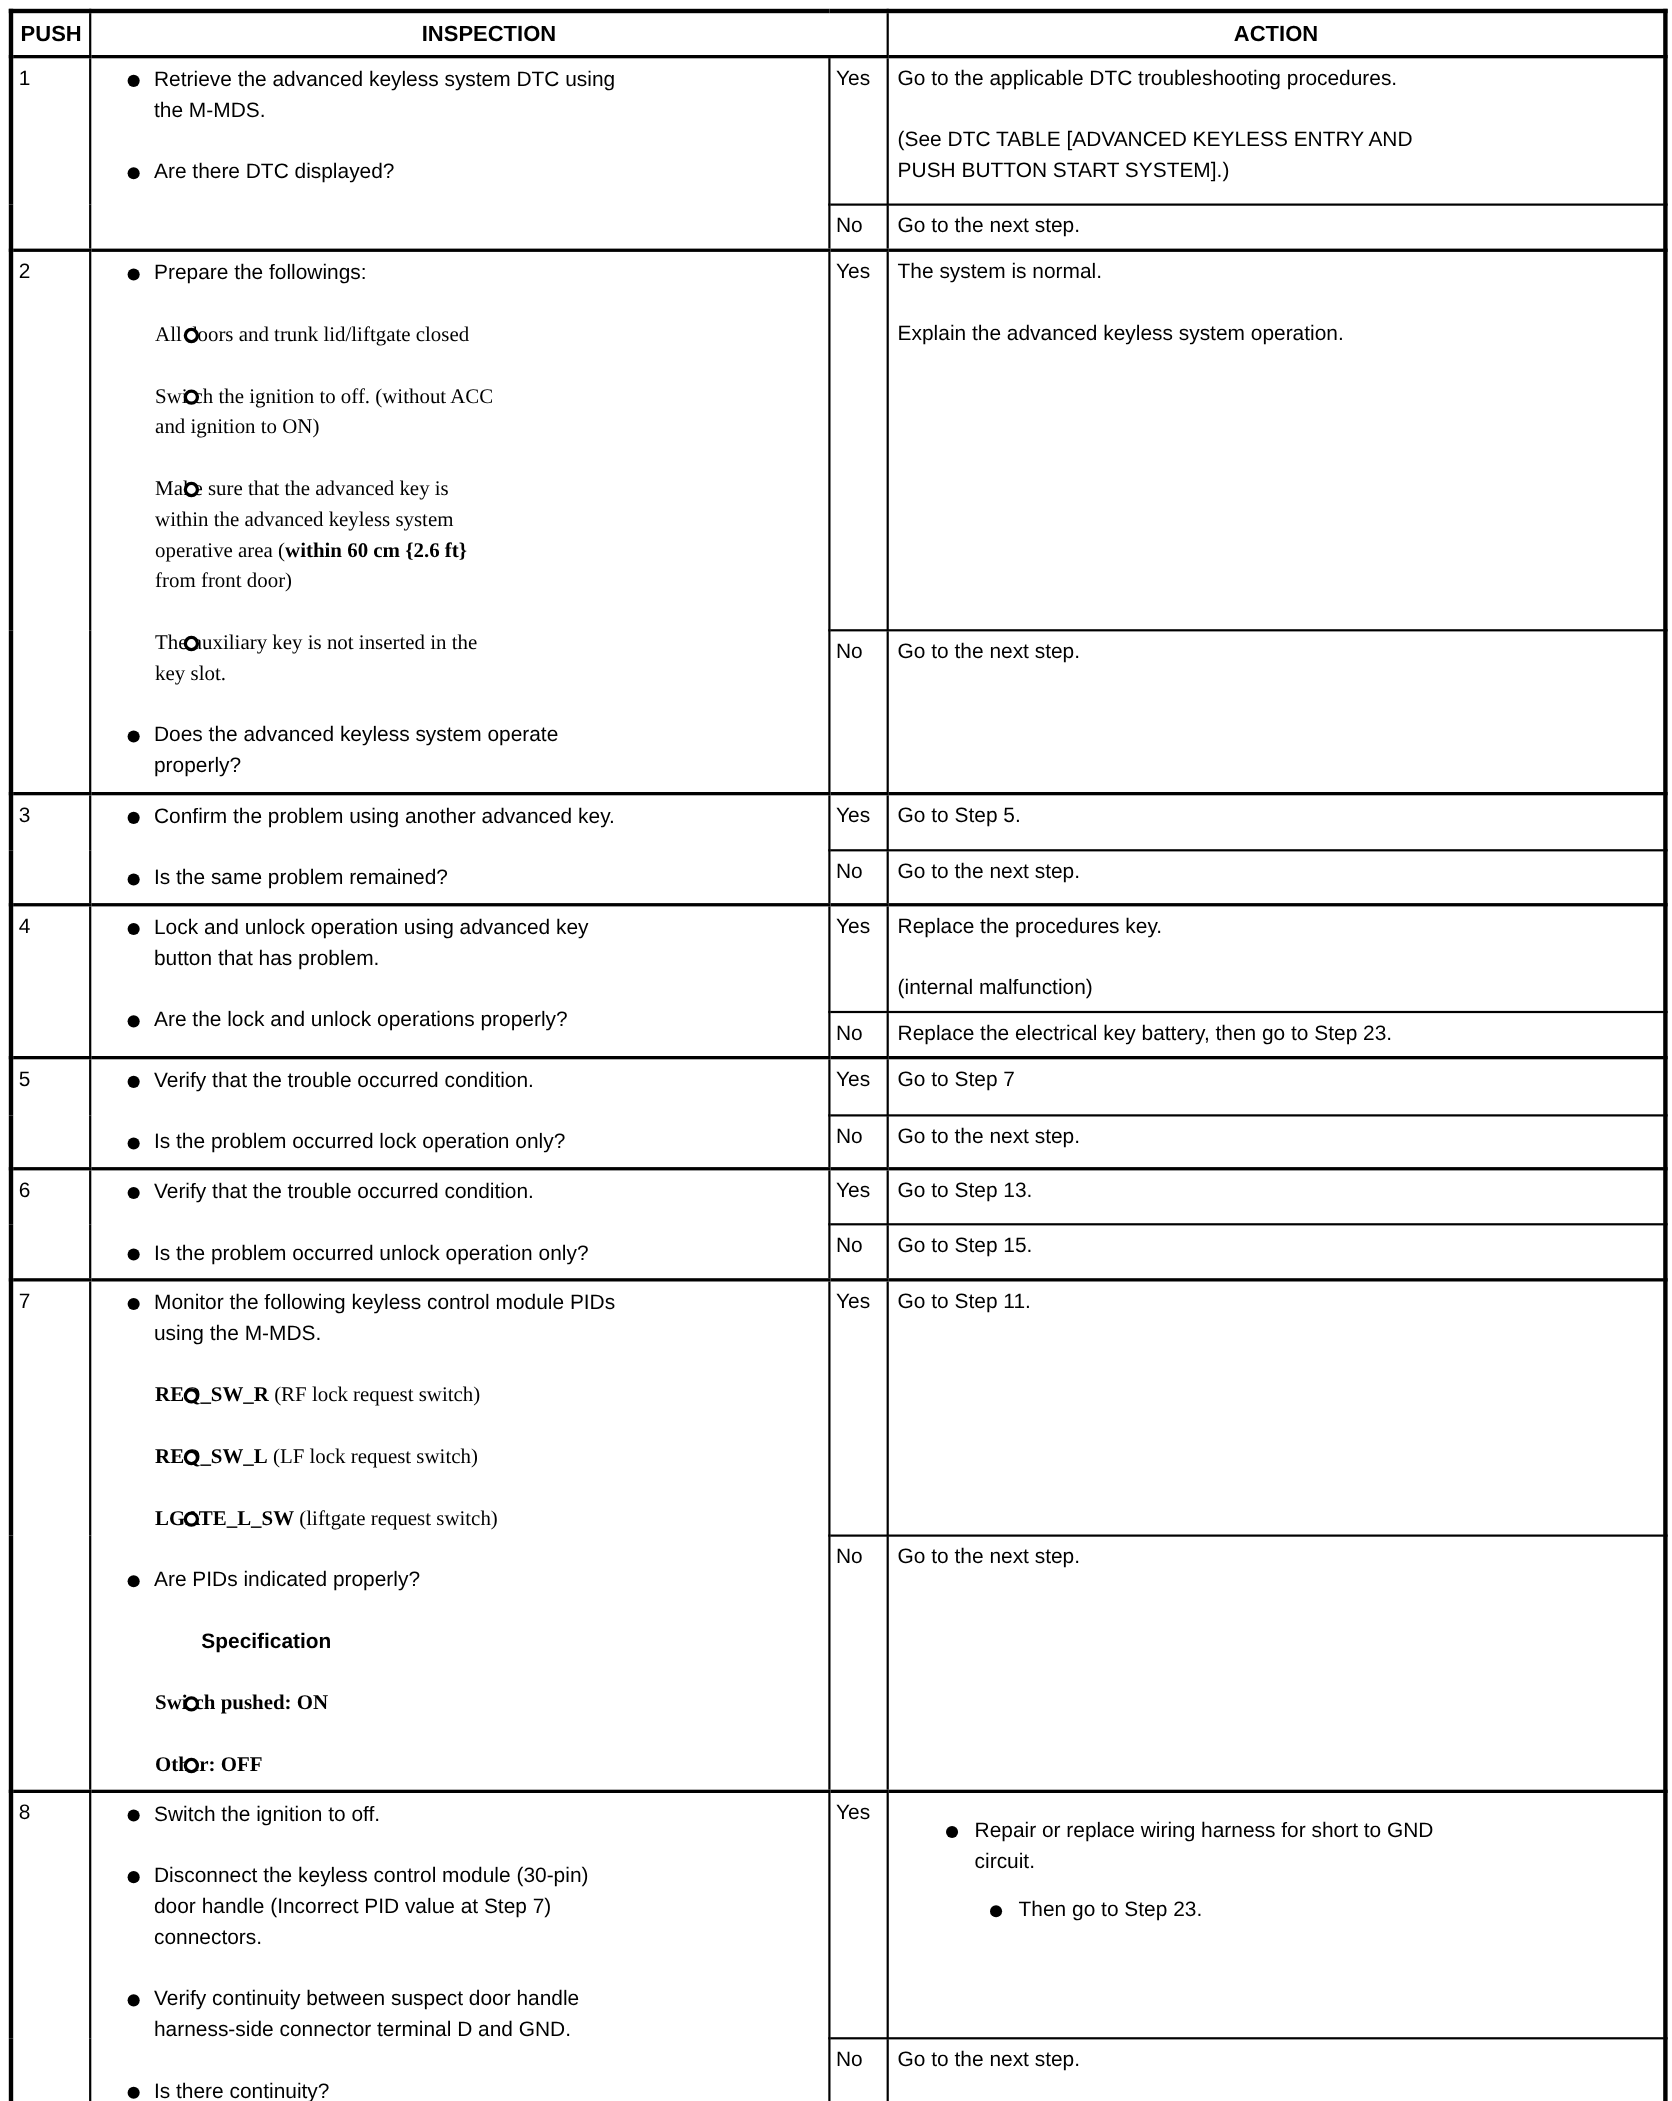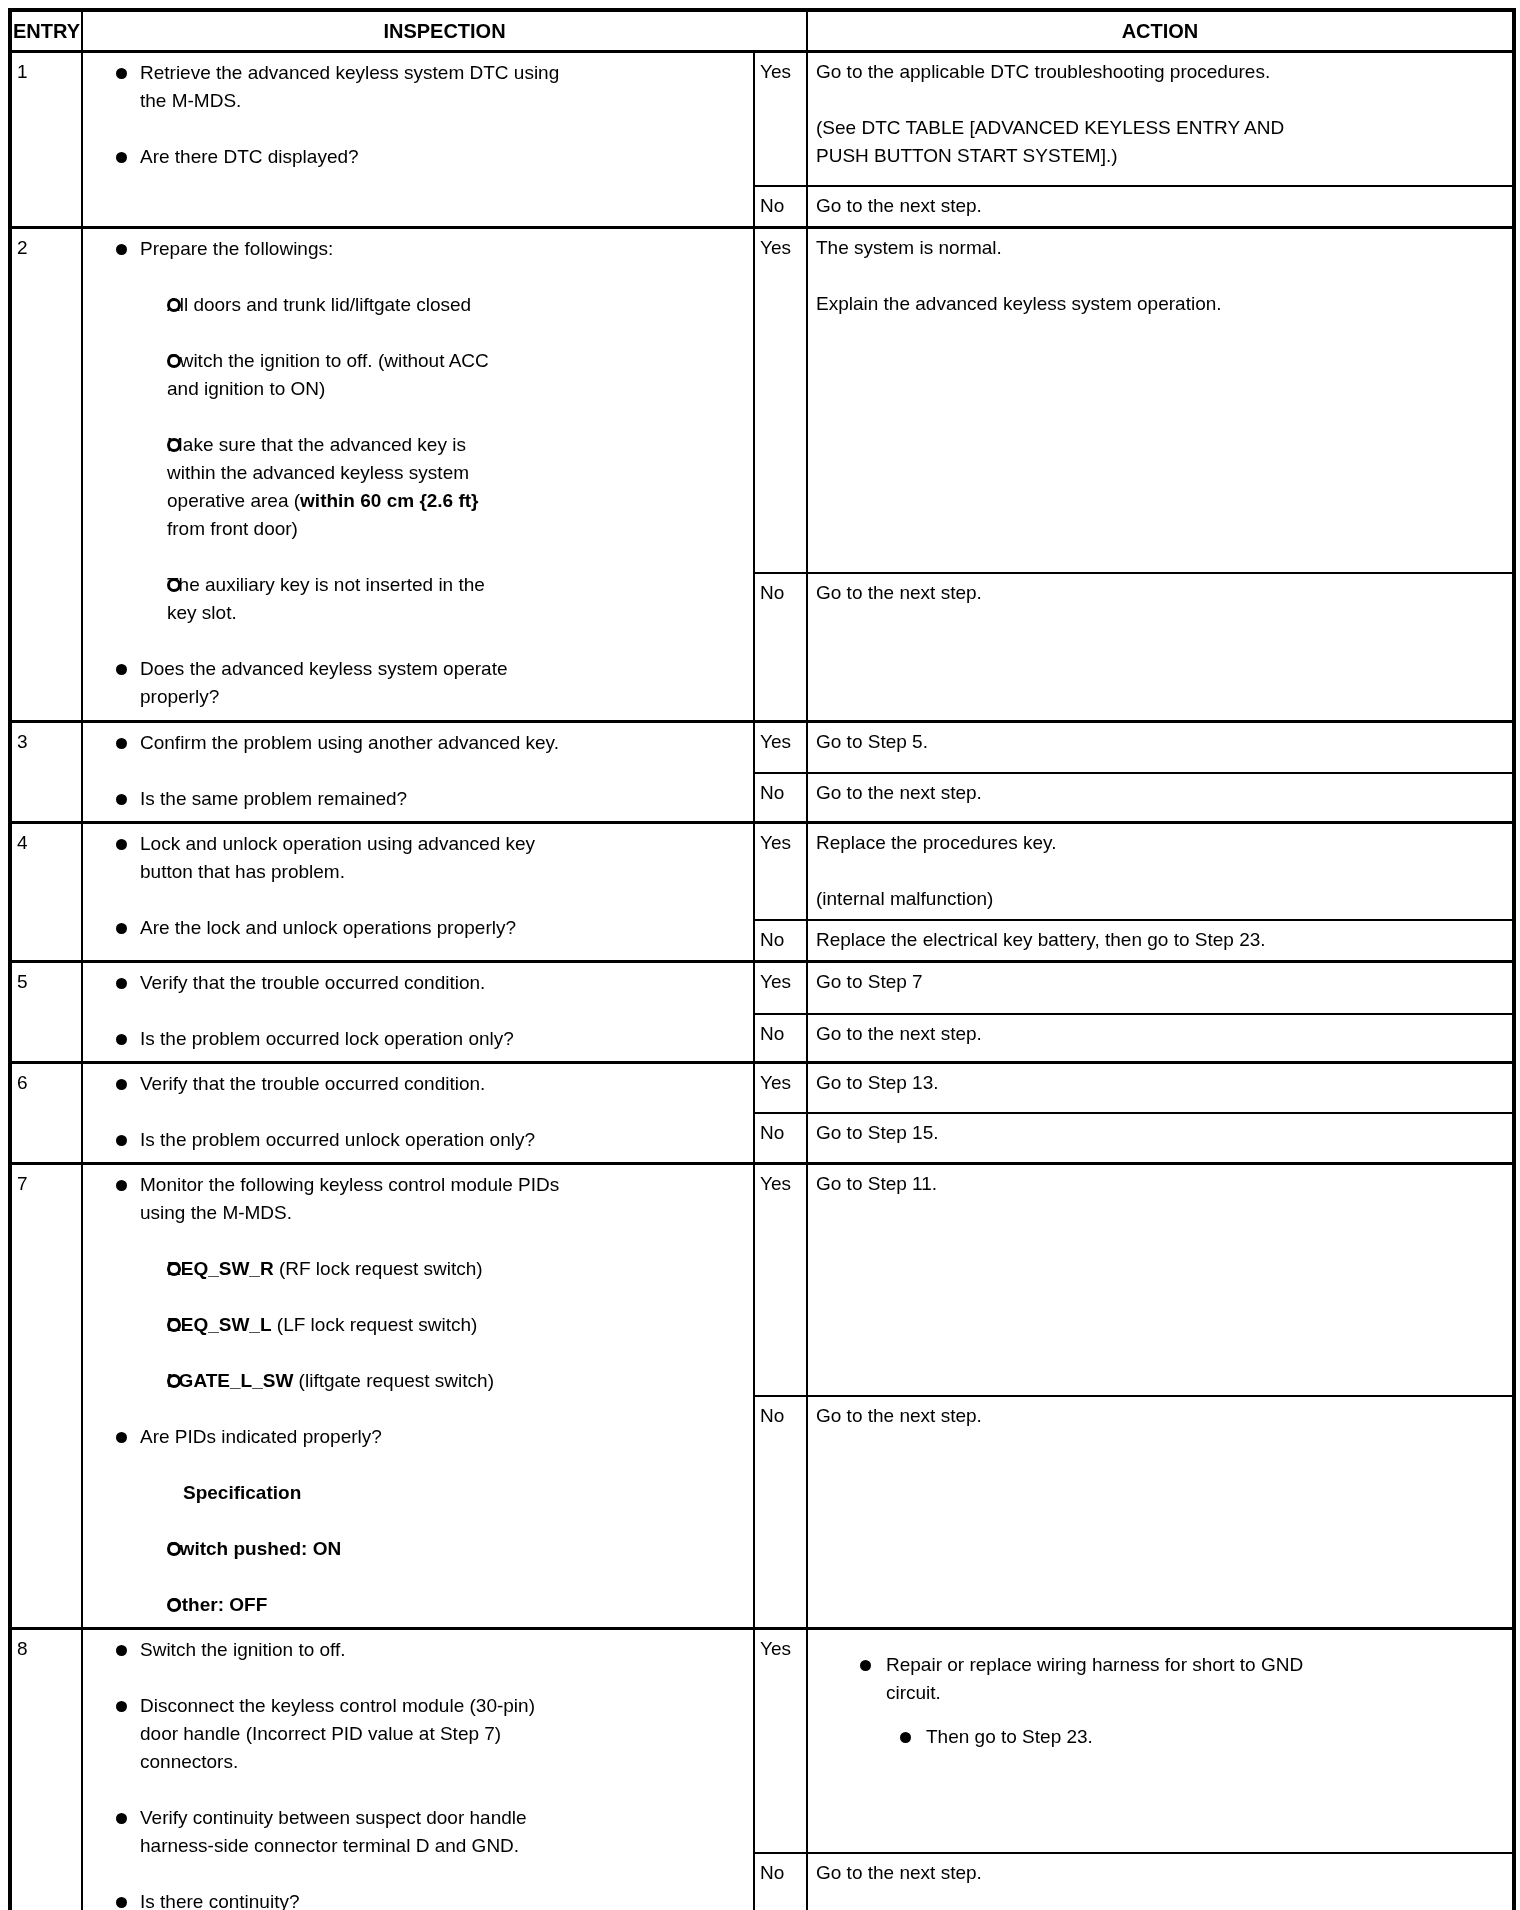--- a/index.html
+++ b/index.html
@@ -61,21 +61,21 @@
   .glyph-b1{
     position:absolute;left:33px;top:9px;
     width:11px;height:11px;background:#000;border-radius:50%;
   }
   .glyph-b2{
     position:absolute;left:84px;top:7px;
     width:8px;height:8px;background:#fff;
     border:3px solid #000;border-radius:50%;
   }
   .insp-cell .b1{padding-left:57px;}
-  .insp-cell .b2{padding-left:84px;}
+  .insp-cell .b2{padding-left:58px;font-family:Liberation Serif, serif;}
   .insp-cell .spec{padding-left:100px;font-weight:bold;}
   .action-cell .p{padding-left:0;}
   .action-cell .b1{padding-left:70px;margin-top:16px;}
   .action-cell .b1 .glyph-b1{left:44px;}
   .action-cell .b1.ind{padding-left:110px;}
   .action-cell .b1.ind .glyph-b1{left:84px;}
   b{font-weight:bold;}
 </style>
 </head>
 <body>
@@ -83,21 +83,21 @@
 <div class="doc">
   <table class="ts">
     <colgroup>
       <col class="c-step">
         <col class="c-insp">
         <col class="c-yn">
         <col class="c-act">
     </colgroup>
     <thead>
       <tr class="head">
-        <th class="h-step">ENTRY</th>
+        <th class="h-step">PUSH</th>
         <th colspan="2">INSPECTION</th>
         <th>ACTION</th>
       </tr>
     </thead>
     <tbody>
         <tr class="step-first r0y">
           <td class="step-cell" rowspan="2">1</td>
           <td class="insp-cell" rowspan="2">
             <div class="item b1"><span class="glyph-b1"></span>Retrieve the advanced keyless system DTC using
 the M-MDS.</div>

